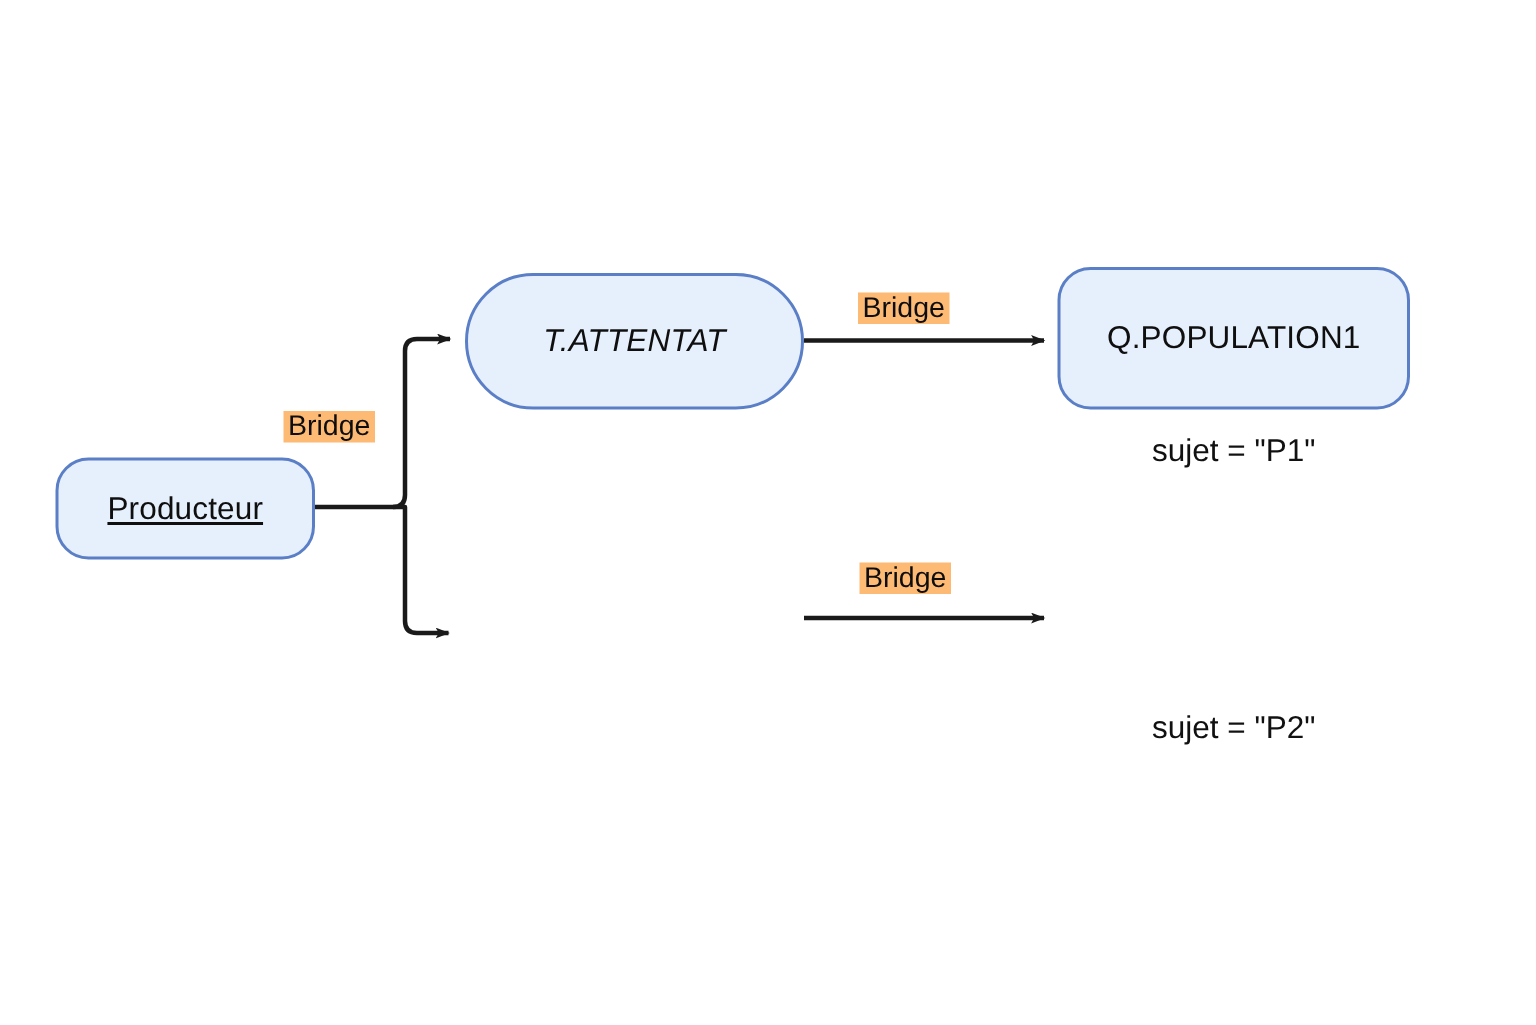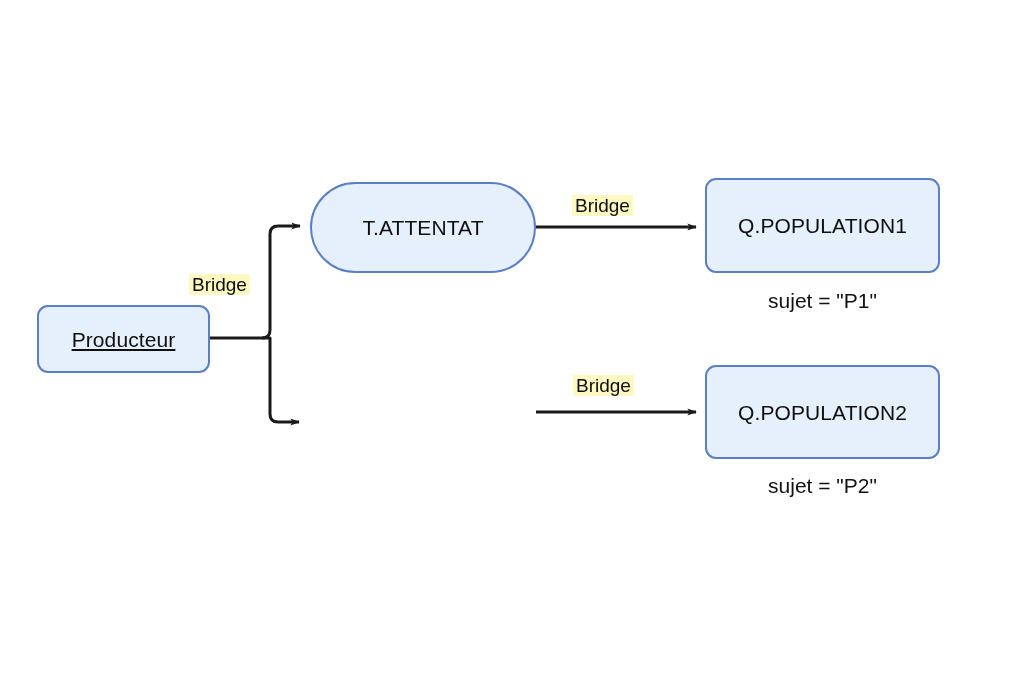--- a/index.html
+++ b/index.html
@@ -31,36 +31,37 @@
     background: #e6effc;
     border: 2px solid #5b7fc6;
     display: flex;
     align-items: center;
     justify-content: center;
     color: #0f0f0f;
     font-family: "Liberation Sans", sans-serif;
     white-space: nowrap;
   }
   .node.rect {
-    border-radius: 11px;
+    border-radius: 22px;
   }
   .node.stadium {
     border-radius: 999px;
+    font-style: italic;
   }
   .node-label {
     font-size: 21px;
     line-height: 1;
     letter-spacing: 0.1px;
   }
   .edge-label {
     position: absolute;
     font-family: "Liberation Sans", sans-serif;
     font-size: 19px;
     color: #0d0d0d;
-    background: #fef9c3;
+    background: #fdba74;
     white-space: nowrap;
     line-height: 1;
     padding: 1px 3px;
   }
   .caption {
     position: absolute;
     font-family: "Liberation Sans", sans-serif;
     font-size: 21px;
     color: #111111;
     white-space: nowrap;
@@ -95,23 +96,20 @@
 
   <div class="node stadium" style="left:310px; top:182px; width:226px; height:91px;">
     <span class="node-label">T.ATTENTAT</span>
   </div>
 
 
   <div class="node rect" style="left:705px; top:178px; width:235px; height:95px;">
     <span class="node-label">Q.POPULATION1</span>
   </div>
 
-  <div class="node rect" style="left:705px; top:365px; width:235px; height:94px;">
-    <span class="node-label">Q.POPULATION2</span>
-  </div>
 
   <div class="edge-label" style="left:189px; top:274px;">Bridge</div>
 
   <div class="edge-label" style="left:572px; top:195px;">Bridge</div>
 
   <div class="edge-label" style="left:573px; top:375px;">Bridge</div>
 
   <div class="caption" style="left:705px; top:290px; width:235px;">sujet = "P1"</div>
 
   <div class="caption" style="left:705px; top:475px; width:235px;">sujet = "P2"</div>

